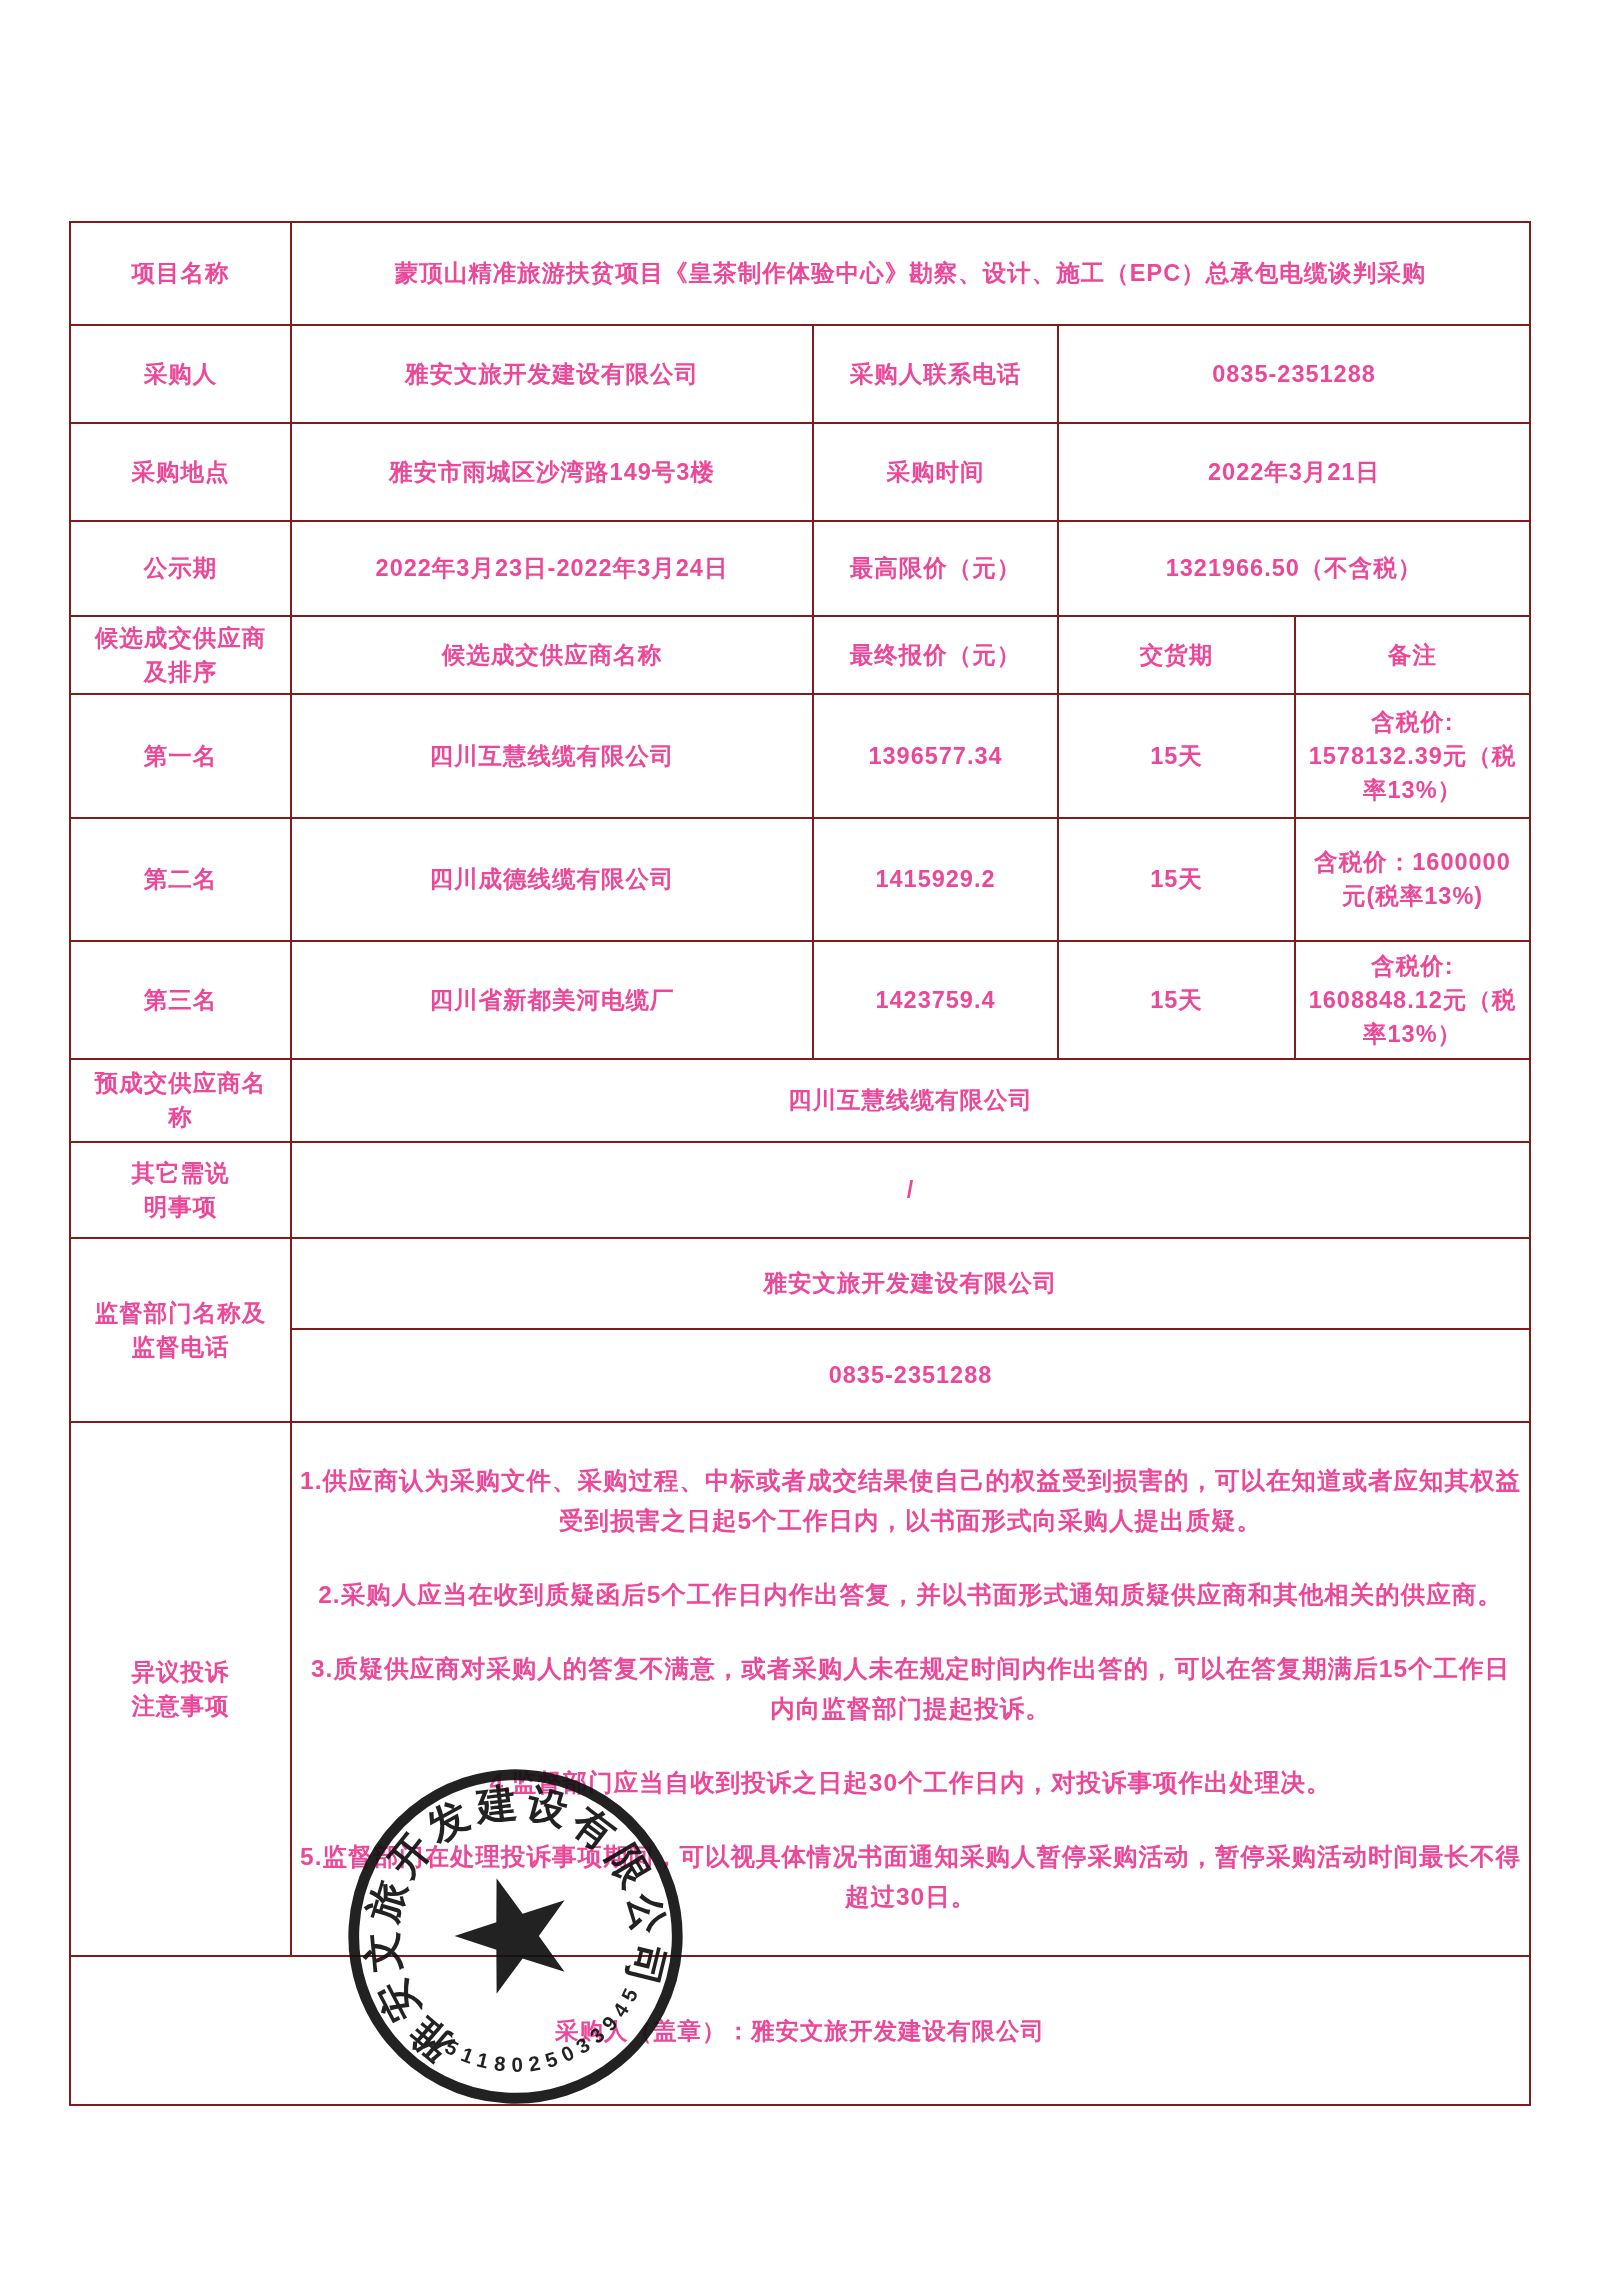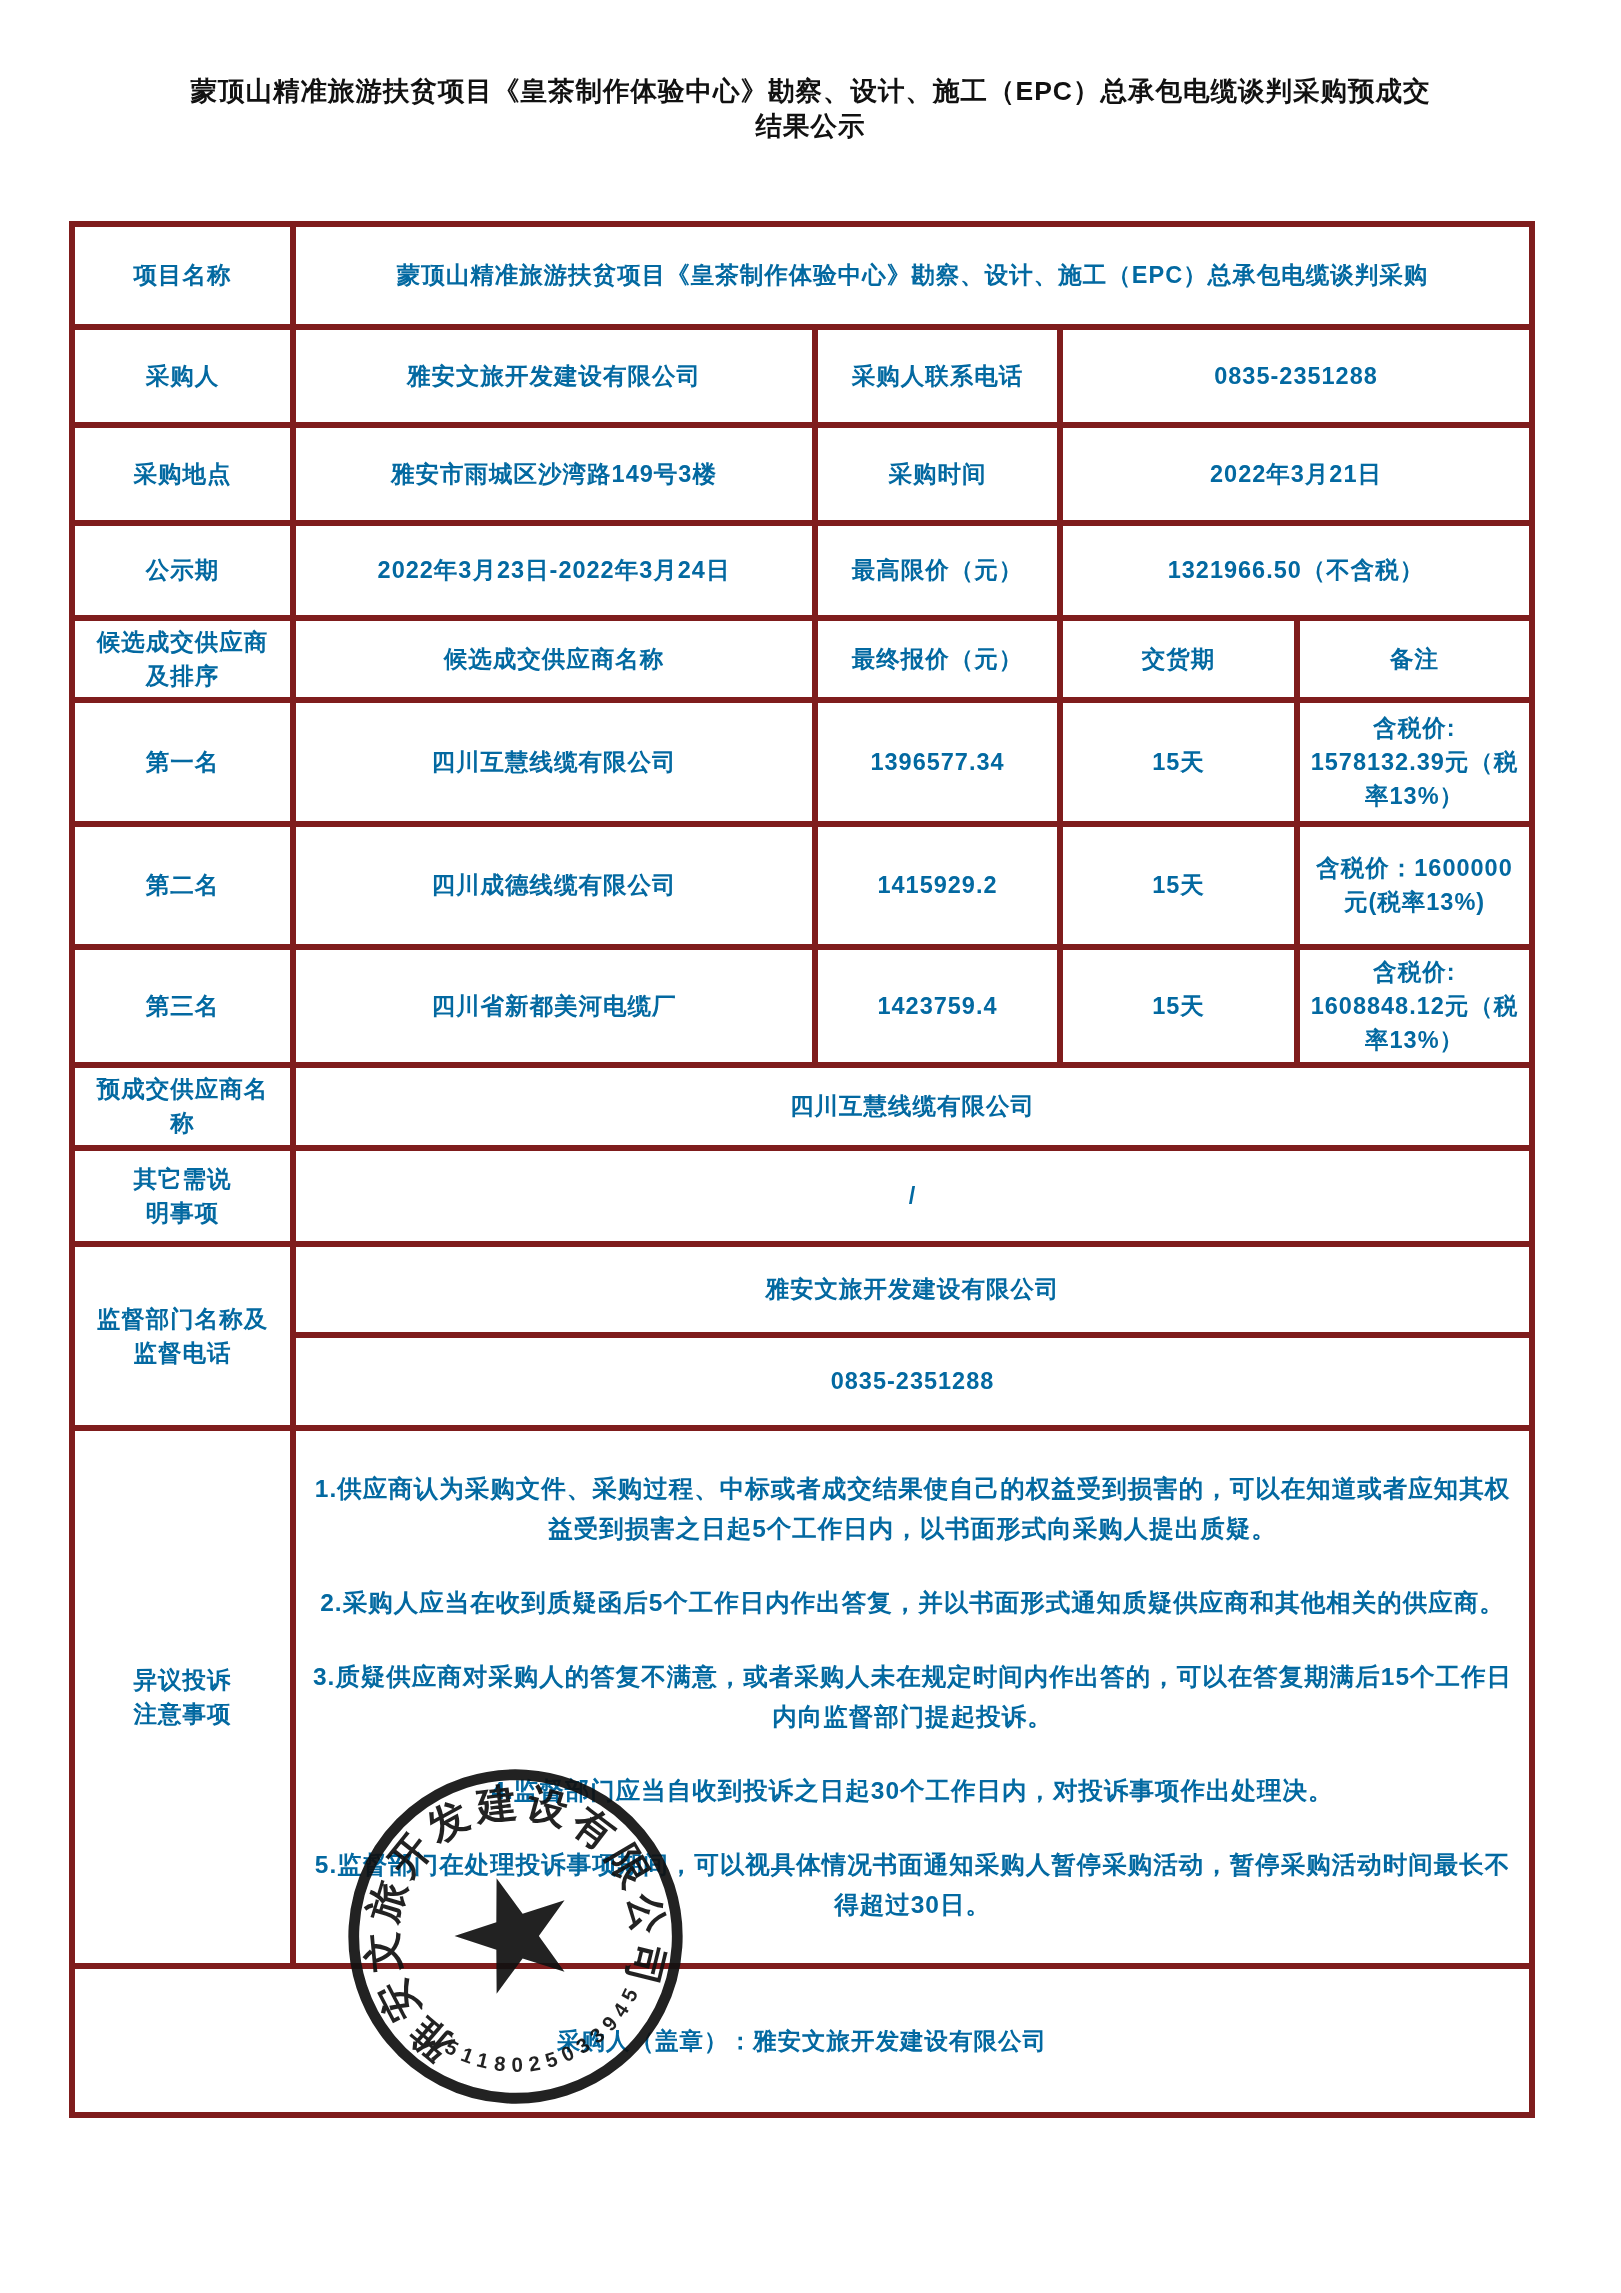--- a/index.html
+++ b/index.html
@@ -12,22 +12,22 @@
   .doc-title {
     position:absolute; top:74px; left:0; width:100%;
     text-align:center; font-size:26.5px; font-weight:bold; line-height:35px;
     letter-spacing:1px; color:#111;
   }
   table.main {
     position:absolute; left:69px; top:221px; width:1460px;
     border-collapse:collapse; table-layout:fixed;
   }
   table.main td {
-    border:6px solid #7f1d1d;
-    font-size:23.5px; font-weight:bold; color:#0369a1;
+    border:2px solid #7f1d1d;
+    font-size:23.5px; font-weight:bold; color:#ec4899;
     text-align:center; vertical-align:middle;
     white-space:pre-line; letter-spacing:1px;
     padding:3.9px 7.8px; line-height:1.45;
     overflow:hidden;
   }
   td.lbl { line-height:1.5; }
   td.objection-cell { text-align:left; vertical-align:middle; padding:9.8px 13.7px; }
   .objection-item { font-size:24.5px; line-height:40px; letter-spacing:1px; }
   td.sign-cell { text-align:left; padding-left:13.7px; font-size:24.5px; }
   .r1{height:103px;} .r2{height:98px;} .r3{height:98px;padding-left:44px;} .r4{height:95px;}
@@ -38,24 +38,20 @@
     position:absolute; left:341px; top:1762px; width:349px; height:349px;
     transform:rotate(-18deg); opacity:0.92; z-index:5; pointer-events:none;
   }
   .seal text { font-family:"Liberation Sans","DejaVu Sans",sans-serif; fill:#101010; }
 </style>
 </head>
 <body>
 
 <div class="page">
 
-  <div class="doc-title">
-    <div>蒙顶山精准旅游扶贫项目《皇茶制作体验中心》勘察、设计、施工（EPC）总承包电缆谈判采购预成交</div>
-    <div>结果公示</div>
-  </div>
 
   <table class="main">
     <colgroup>
       <col style="width:221px">
         <col style="width:522px">
         <col style="width:245px">
       <col style="width:237px">
         <col style="width:235px">
     </colgroup>
 

